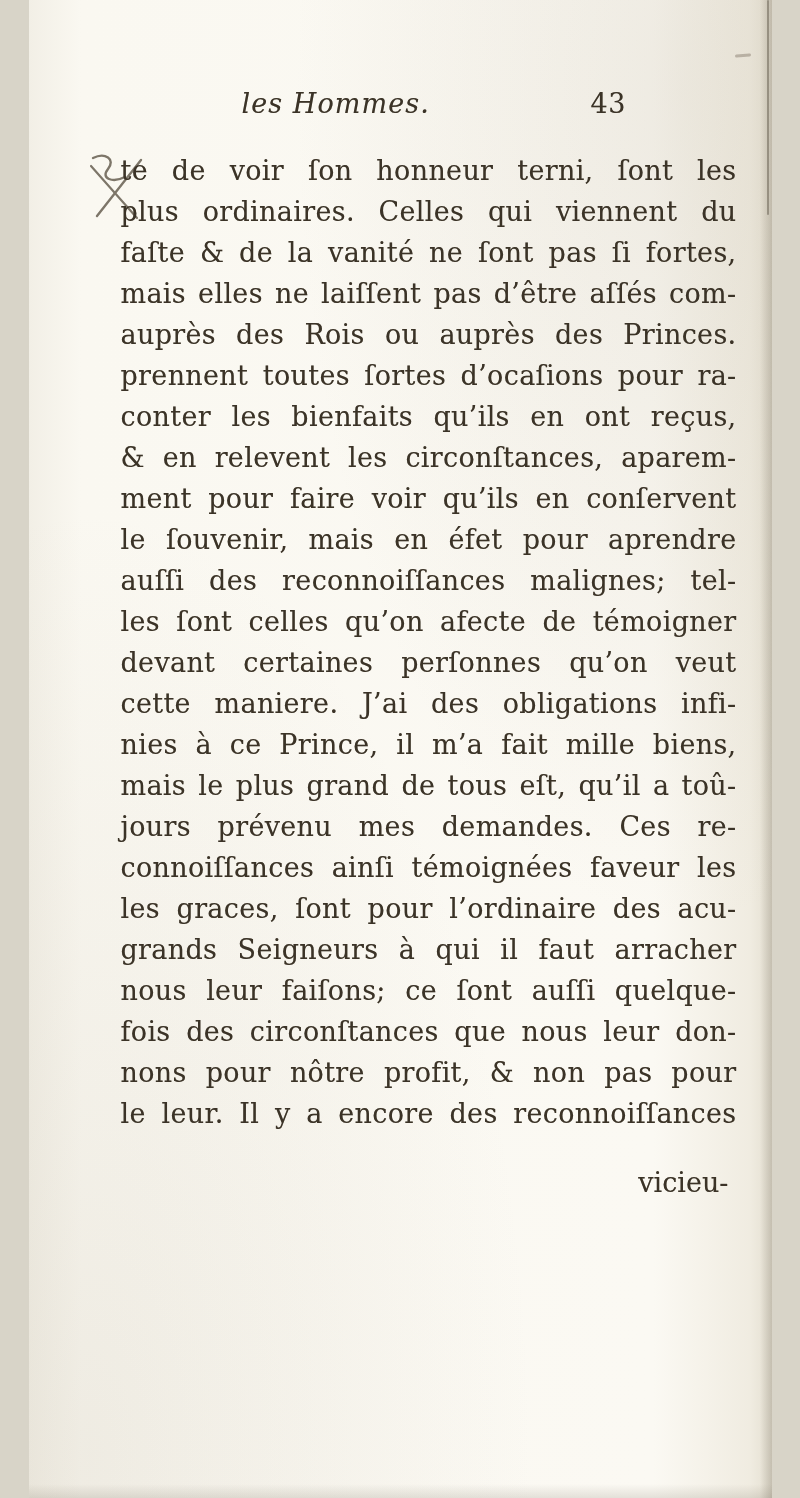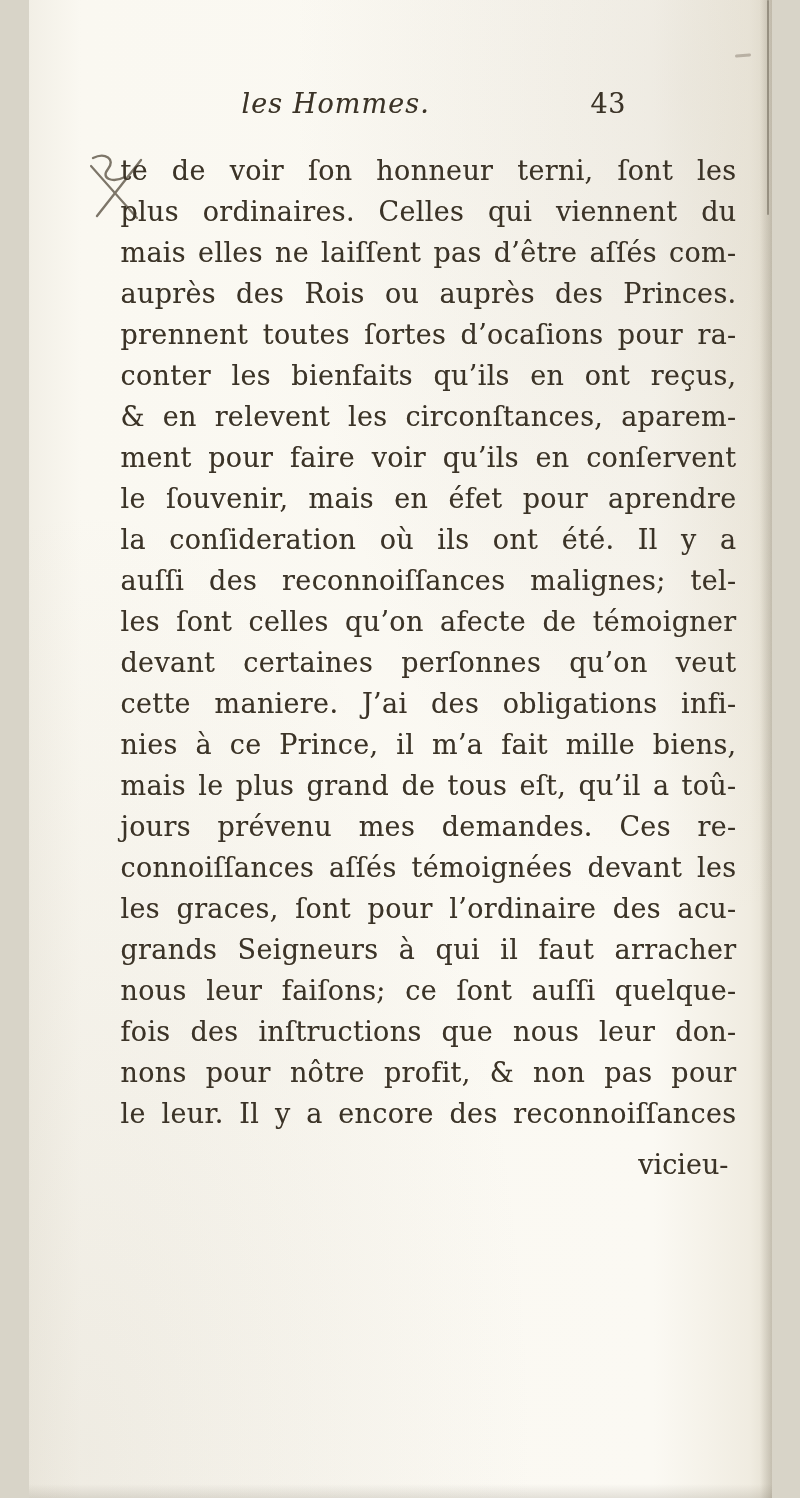--- a/index.html
+++ b/index.html
@@ -62,21 +62,21 @@
     position: absolute;
     left: -38px;
     top: 0px;
     width: 72px;
     height: 76px;
     pointer-events: none;
     opacity: 0.8;
   }
 
   .catchword-row {
-    margin-top: 10px;
+    margin-top: 28px;
     font-size: 27px;
     line-height: 41px;
     text-align: right;
     padding-right: 8px;
   }
 
   
   .edge-right {
     position: absolute;
     top: 0; right: 0;
@@ -127,40 +127,40 @@
       <div class="line">
         <svg class="ink-mark" viewBox="0 0 72 76" xmlns="http://www.w3.org/2000/svg">
           <path d="M10 8 C 22 2, 33 9, 25 19 C 17 29, 30 33, 42 27" stroke="#5f5648" stroke-width="2.4" fill="none" stroke-linecap="round"></path>
           <path d="M14 66 L 58 10" stroke="#5f5648" stroke-width="2.4" fill="none" stroke-linecap="round"></path>
           <path d="M8 16 L 54 68" stroke="#5f5648" stroke-width="2.2" fill="none" stroke-linecap="round"></path>
         </svg>
       </div>
 
       <div class="line">te de voir ſon honneur terni, ſont les</div>
       <div class="line">plus ordinaires. Celles qui viennent du</div>
+      <div class="line">faſte &amp; de la vanité ne ſont pas ſi fortes,</div>
       <div class="line">mais elles ne laiſſent pas d’être aſſés com-</div>
       <div class="line">auprès des Rois ou auprès des Princes.</div>
       <div class="line">prennent toutes ſortes d’ocaſions pour ra-</div>
       <div class="line">conter les bienfaits qu’ils en ont reçus,</div>
       <div class="line">&amp; en relevent les circonſtances, aparem-</div>
       <div class="line">ment pour faire voir qu’ils en conſervent</div>
       <div class="line">le ſouvenir, mais en éfet pour aprendre</div>
-      <div class="line">la conſideration où ils ont été. Il y a</div>
       <div class="line">auſſi des reconnoiſſances malignes; tel-</div>
       <div class="line">les ſont celles qu’on afecte de témoigner</div>
       <div class="line">devant certaines perſonnes qu’on veut</div>
       <div class="line">cette maniere. J’ai des obligations infi-</div>
       <div class="line">nies à ce Prince, il m’a fait mille biens,</div>
       <div class="line">mais le plus grand de tous eſt, qu’il a toû-</div>
       <div class="line">jours prévenu mes demandes. Ces re-</div>
-      <div class="line">connoiſſances aſſés témoignées devant les</div>
+      <div class="line">connoiſſances ainſi témoignées faveur les</div>
       <div class="line">les graces, ſont pour l’ordinaire des acu-</div>
       <div class="line">grands Seigneurs à qui il faut arracher</div>
       <div class="line">nous leur faiſons; ce ſont auſſi quelque-</div>
-      <div class="line">fois des inſtructions que nous leur don-</div>
+      <div class="line">fois des circonſtances que nous leur don-</div>
       <div class="line">nons pour nôtre profit, &amp; non pas pour</div>
       <div class="line">le leur. Il y a encore des reconnoiſſances</div>
 
     </div>
 
     <div class="catchword-row">
       <span class="catchword">vicieu-</span>
     </div>
 
   </div>

